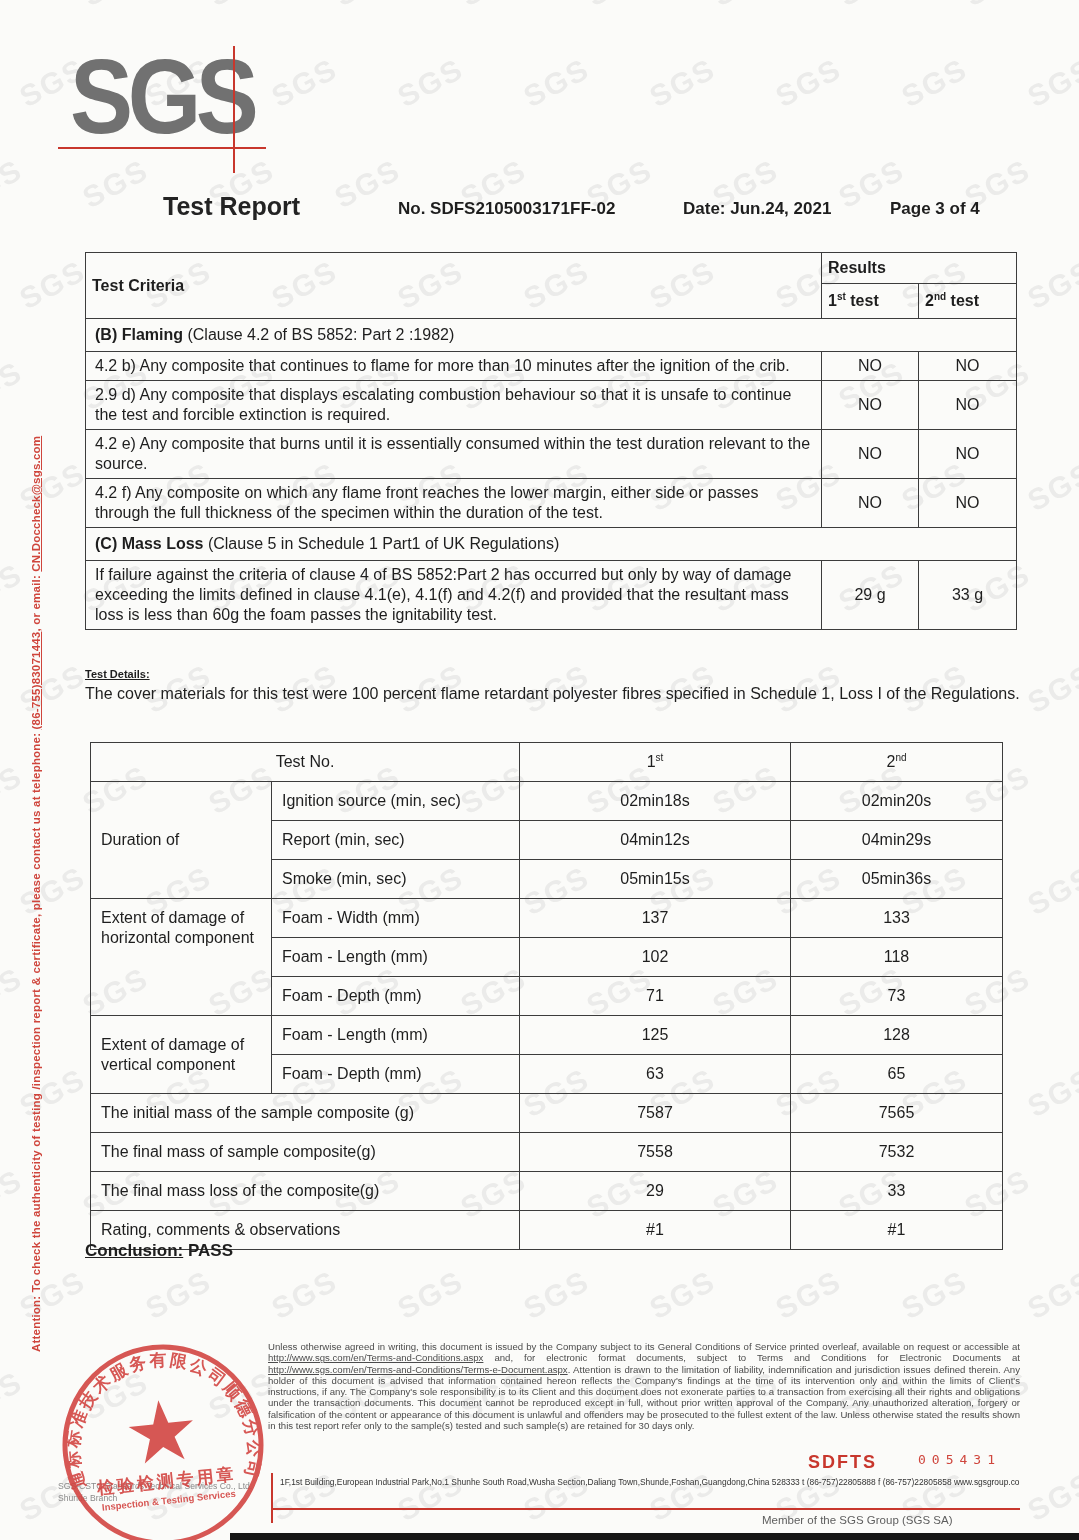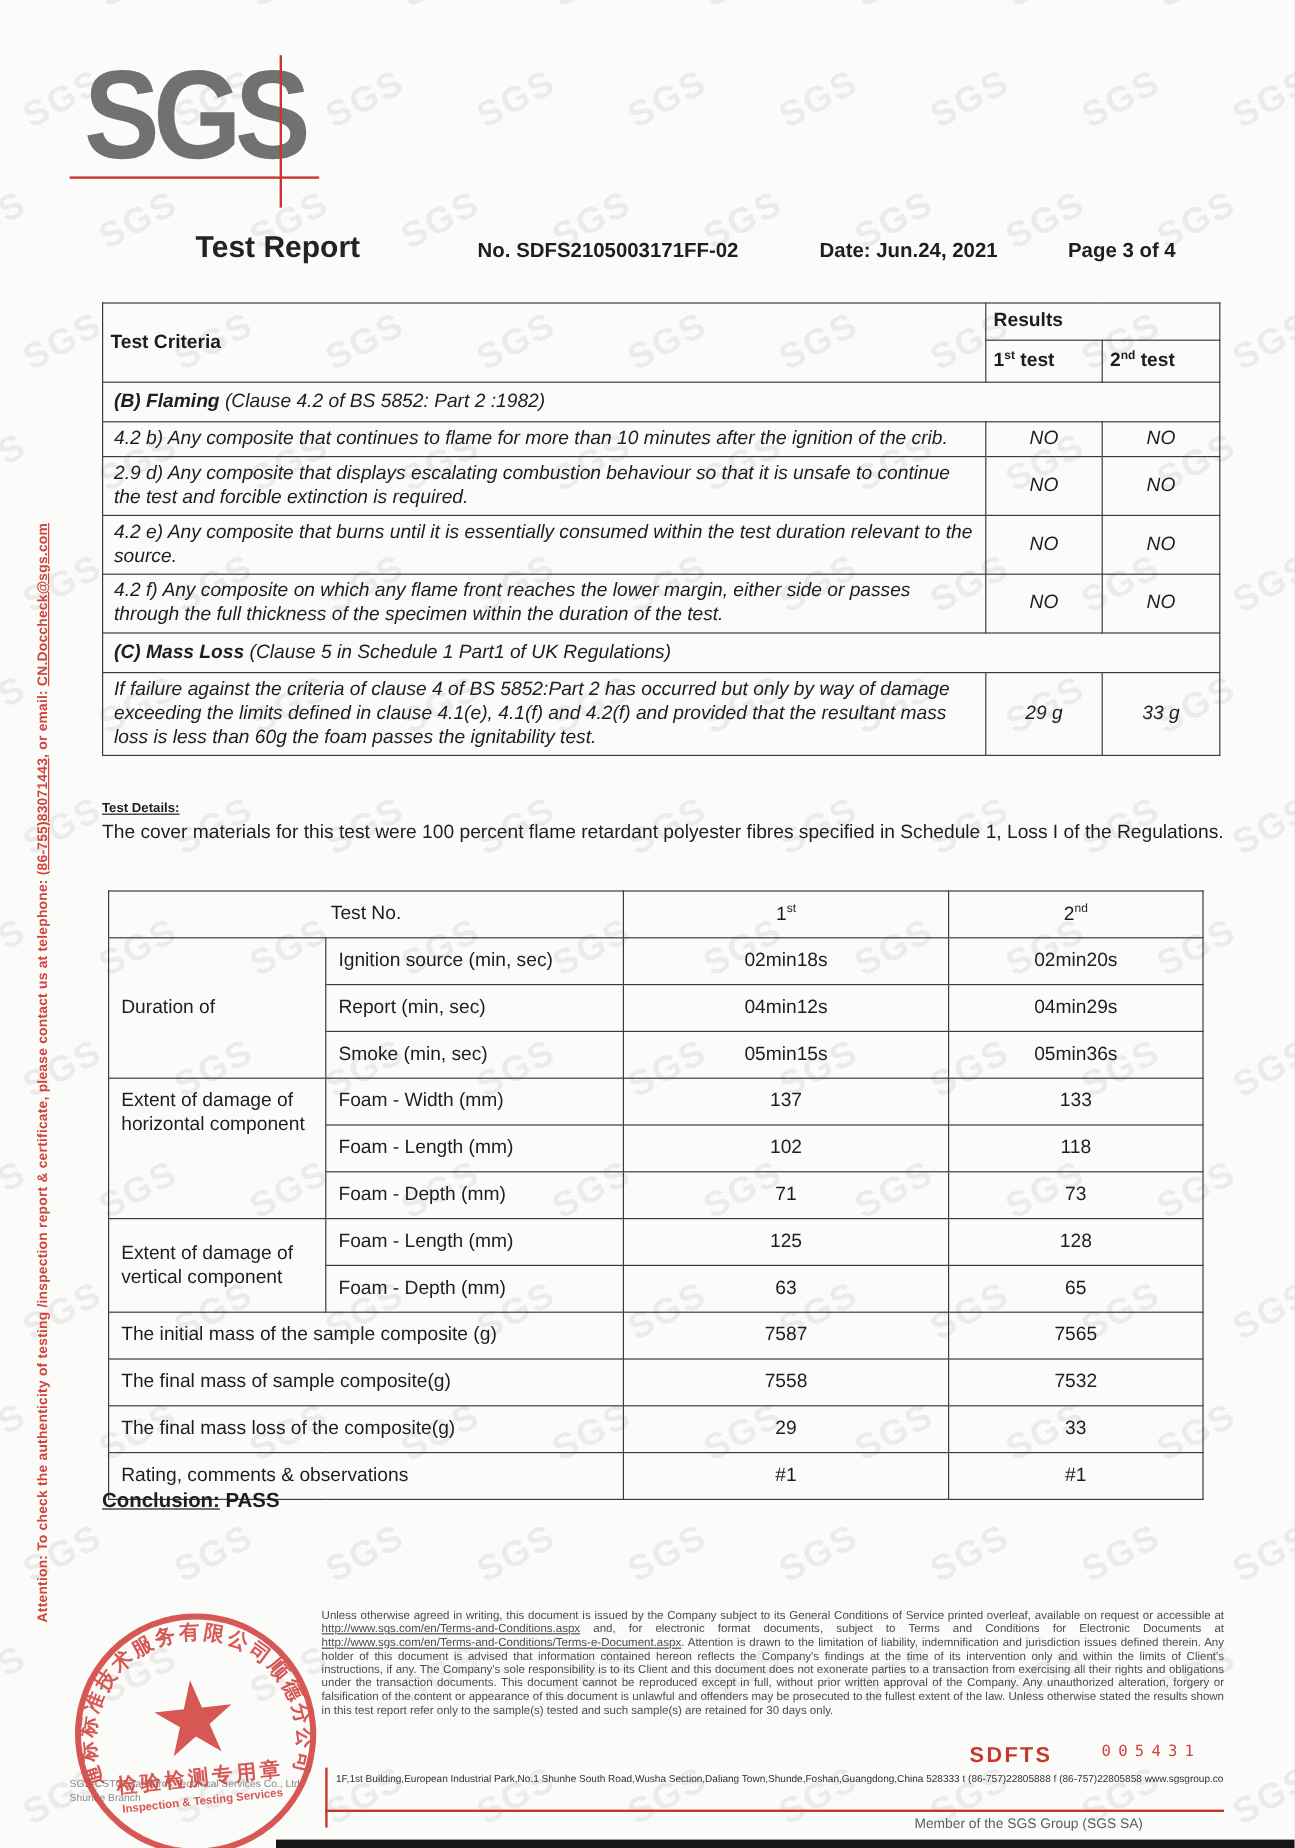--- a/index.html
+++ b/index.html
@@ -33,21 +33,21 @@
   .hdr-no{position:absolute;left:398px;top:199px;font-size:17px;font-weight:bold;}
   .hdr-date{position:absolute;left:683px;top:199px;font-size:17px;font-weight:bold;}
   .hdr-page{position:absolute;left:890px;top:199px;font-size:17px;font-weight:bold;}
 
   table{border-collapse:collapse;}
   td,th{border:1.6px solid #3c3c3c;font-size:16px;line-height:1.25;vertical-align:middle;}
 
   
   .t1{position:absolute;left:85px;top:252px;width:931px;table-layout:fixed;}
   .t1 th{font-weight:bold;text-align:left;padding:3px 6px;}
-  .t1 td{padding:4px 9px;font-style:italic;}
+  .t1 td{padding:4px 9px;}
   .t1 .section td{padding:6px 9px;}
   .t1 .res{text-align:center;}
   .t1 sup{font-size:10px;}
 
   
   .t2{position:absolute;left:90px;top:742px;width:912px;table-layout:fixed;}
   .t2 td{padding:9px 10px;}
   .t2 .c{text-align:center;}
   .t2 sup{font-size:10px;}
   .t2 .grp-top{vertical-align:top;}

